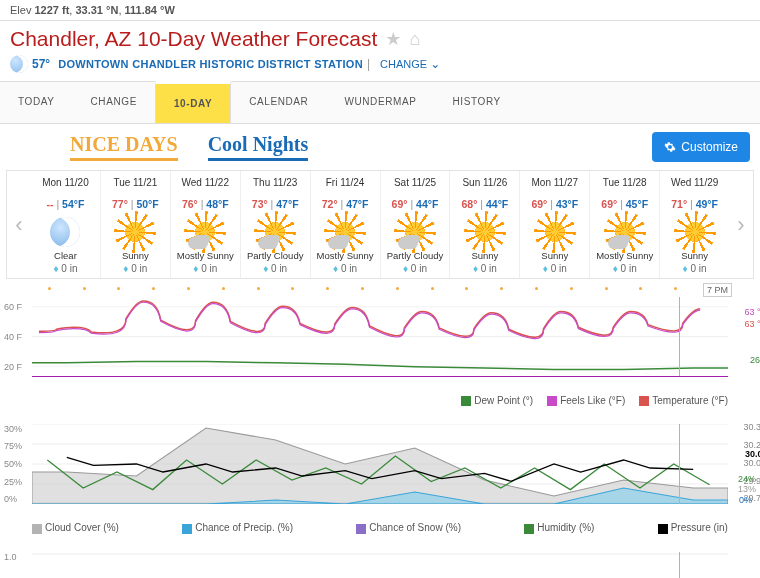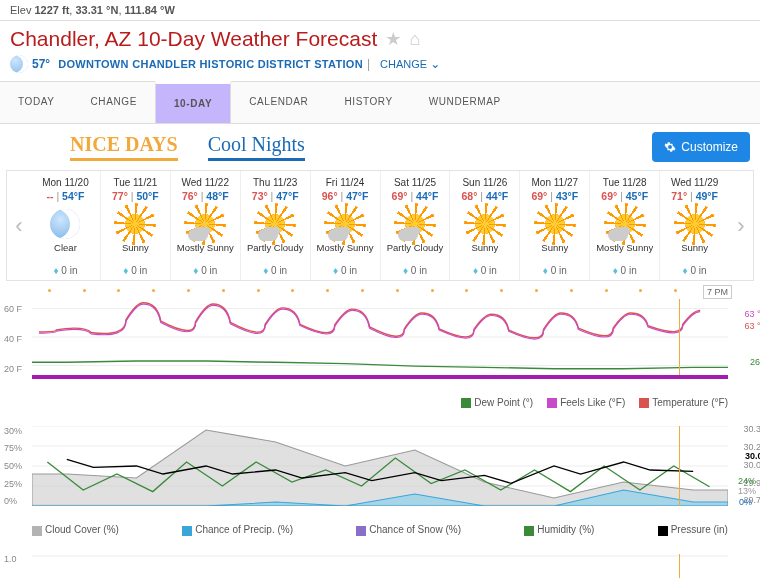--- a/index.html
+++ b/index.html
@@ -9,47 +9,47 @@
   .title-row h1 { font-size:21px; font-weight:400; color:#b91c1c;}
   .star, .home { font-size:18px; color:#ccc; margin-left:8px;}
   .sub-row { display:flex; align-items:center; padding:2px 10px 8px; font-size:12px;}
   .moon { width:18px; height:18px; border-radius:50%; background:radial-gradient(circle at 30% 30%, #cde6ff, #7fb3e6); box-shadow: inset -5px 0 0 #fff; margin-right:4px;}
   .temp { color:#1a6bb6; font-weight:bold; margin-right:8px;}
   .station { color:#1a6bb6; font-weight:bold; letter-spacing:0.3px; font-size:11px;}
   .change { color:#1a6bb6; font-size:11px; margin-left:6px; cursor:pointer;}
   .chev { color:#1a6bb6; font-size:12px;}
   .tabs { display:flex; border-top:1px solid #ddd; border-bottom:1px solid #ddd; background:#fafafa;}
   .tab { padding:14px 18px; font-size:10px; letter-spacing:0.6px; color:#555; cursor:pointer;}
-  .tab.active { background:#c4b5fd; border-top:3px solid #fff; margin-top:-1px; border-left:1px solid #ddd; border-right:1px solid #ddd; font-weight:bold;}
+  .tab.active { background:#fde047; border-top:3px solid #fff; margin-top:-1px; border-left:1px solid #ddd; border-right:1px solid #ddd; font-weight:bold;}
   .custom-row { display:flex; justify-content:space-between; align-items:center; padding:8px 10px 4px; position:relative;}
   .anno1 { font-family: 'Comic Sans MS', cursive; font-weight:bold; font-size:20px; color:#f2a93b; border-bottom:3px solid #f2a93b; padding-bottom:2px; margin-left:60px;}
-  .anno2 { font-family: 'Comic Sans MS', cursive; font-weight:normal; font-size:20px; color:#1a6bb6; border-bottom:3px solid #1a6bb6; padding-bottom:2px; margin-left:30px;}
+  .anno2 { font-family: 'Comic Sans MS', cursive; font-weight:bold; font-size:20px; color:#1a6bb6; border-bottom:3px solid #1a6bb6; padding-bottom:2px; margin-left:30px;}
   .spacer { flex:1; }
   .customize-btn { background:#1e87e5; color:#fff; border:none; padding:8px 12px; border-radius:4px; font-size:12px; cursor:pointer; display:flex; align-items:center; gap:5px;}
   .gear { width:12px; height:12px; display:inline-block;}
   .days-wrap { display:flex; align-items:center; border:1px solid #e3e3e3; margin:4px 6px;}
   .arrow { width:24px; display:flex; align-items:center; justify-content:center; color:#bbb; font-size:22px; cursor:pointer;}
   .days { display:flex; flex:1;}
   .day { flex:1; border-right:1px solid #eee; text-align:center; padding:6px 2px 4px; position:relative; min-width:0;}
   .day:last-child { border-right:none;}
-  .day .dname { font-size:10px; color:#333; margin-bottom:1px;text-align:center;}
+  .day .dname { font-size:10px; color:#333; margin-bottom:9px;text-align:center;}
   .day .hi { color:#d9534f; font-weight:bold; font-size:10.5px;}
   .day .sep { color:#999; font-size:10.5px;}
   .day .lo { color:#1a6bb6; font-weight:bold; font-size:10.5px;}
   .sun { width:30px; height:30px; margin:6px auto 3px; position:relative; border-radius:50%; background:radial-gradient(circle,#ffcc33 45%, #ff9900 46%, transparent 47%); display:block;}
   .sun::before { content:""; position:absolute; inset:-6px; border-radius:50%; background: repeating-conic-gradient(#ff9900 0 8deg, transparent 8deg 30deg);}
   .sun.cloud::after { content:""; position:absolute; width:20px; height:12px; background:#ccc; border-radius:10px; bottom:-2px; left:-2px; box-shadow:4px -4px 0 -2px #ccc;}
   .bigmoon { width:30px; height:30px; margin:6px auto 3px; border-radius:50%; background:radial-gradient(circle at 35% 35%, #cde6ff, #6fa9e0); box-shadow: inset -10px 0 0 #fff;}
   .cond { font-size:9.5px; color:#333; margin-top:2px; white-space:nowrap; overflow:hidden; text-overflow:ellipsis;}
-  .precip { font-size:10px; color:#666; margin-top:12px;}
+  .precip { font-size:10px; color:#666; margin-top:2px;}
   .drop { color:#5bc0de; font-size:10px;}
   .dots-row { height:10px; display:flex; margin:2px 32px 0;}
   .dots-row .day-dots { flex:1; display:flex; justify-content:space-around; align-items:center;}
   .dot { width:3px; height:3px; border-radius:50%; background:#f2a93b;}
-  .chart { position:relative; margin:4px 32px 6px; height:80px; border-bottom:4px solid #a21caf;}
+  .chart { position:relative; margin:4px 32px 6px; height:80px; border-bottom:1px solid #a21caf;}
   .chart2 { position:relative; margin:4px 32px 2px; height:80px;}
   .chart3 { position:relative; margin:4px 32px 2px; height:60px; border:0;}
   .ylab { position:absolute; left:-28px; font-size:9px; color:#888;}
   .rlab { position:absolute; right:-38px; font-size:9px;}
   .legend { display:flex; justify-content:flex-end; gap:14px; margin:18px 32px; font-size:10px; color:#555; flex-wrap:wrap;}
   .legend span.box { width:10px; height:10px; display:inline-block; margin-right:3px; vertical-align:middle;}
   svg.chartsvg { position:absolute; inset:0; width:100%; height:100%;}
   .timebadge { font-size:9px; color:#666; position:absolute; right:-4px; top:-14px; background:#fff; border:1px solid #ccc; padding:1px 3px;}
   .precip-label { position:absolute; right:0; bottom:2px; font-size:14px; color:#3a8a3a;}
   .vline { position:absolute; top:0; bottom:0; width:1px; right:48px;}
@@ -79,22 +79,22 @@
     <span>CHANGE</span>
     <span class="chev">⌄</span>
   </span>
 </div>
 
 <div class="tabs">
   <div class="tab">TODAY</div>
   <div class="tab">CHANGE</div>
   <div class="tab active">10-DAY</div>
   <div class="tab">CALENDAR</div>
+  <div class="tab">WUNDERMAP</div>
   <div class="tab">HISTORY</div>
-  <div class="tab">WUNDERMAP</div>
 </div>
 
 <div class="custom-row">
   <span class="anno1">NICE DAYS</span>
   <span class="anno2">Cool Nights</span>
   <span class="spacer"></span>
   <button class="customize-btn">
     <svg class="gear" viewBox="0 0 24 24" fill="#fff">
         <path d="M12 8a4 4 0 100 8 4 4 0 000-8zm9 4a9 9 0 01-.2 1.9l2.1 1.6-2 3.5-2.5-1a7 7 0 01-1.6.9l-.4 2.6h-4l-.4-2.6a7 7 0 01-1.6-.9l-2.5 1-2-3.5 2.1-1.6A9 9 0 013 12a9 9 0 01.2-1.9L1.1 8.5l2-3.5 2.5 1a7 7 0 011.6-.9L7.6 2.5h4l.4 2.6a7 7 0 011.6.9l2.5-1 2 3.5-2.1 1.6A9 9 0 0121 12z"></path>
       </svg>
@@ -128,21 +128,21 @@
       </div>
       <div class="day">
         <div class="dname">Thu 11/23</div>
         <div><span class="hi">73°</span><span class="sep"> | </span><span class="lo">47°F</span></div>
         <div class="sun cloud"></div>
         <div class="cond">Partly Cloudy</div>
         <div class="precip"><span class="drop">♦</span> 0 in</div>
       </div>
       <div class="day">
         <div class="dname">Fri 11/24</div>
-        <div><span class="hi">96°</span><span class="sep"> | </span><span class="lo">47°F</span></div>
+        <div><span class="hi">72°</span><span class="sep"> | </span><span class="lo">47°F</span></div>
         <div class="sun cloud"></div>
         <div class="cond">Mostly Sunny</div>
         <div class="precip"><span class="drop">♦</span> 0 in</div>
       </div>
       <div class="day">
         <div class="dname">Sat 11/25</div>
         <div><span class="hi">69°</span><span class="sep"> | </span><span class="lo">44°F</span></div>
         <div class="sun cloud"></div>
         <div class="cond">Partly Cloudy</div>
         <div class="precip"><span class="drop">♦</span> 0 in</div>

